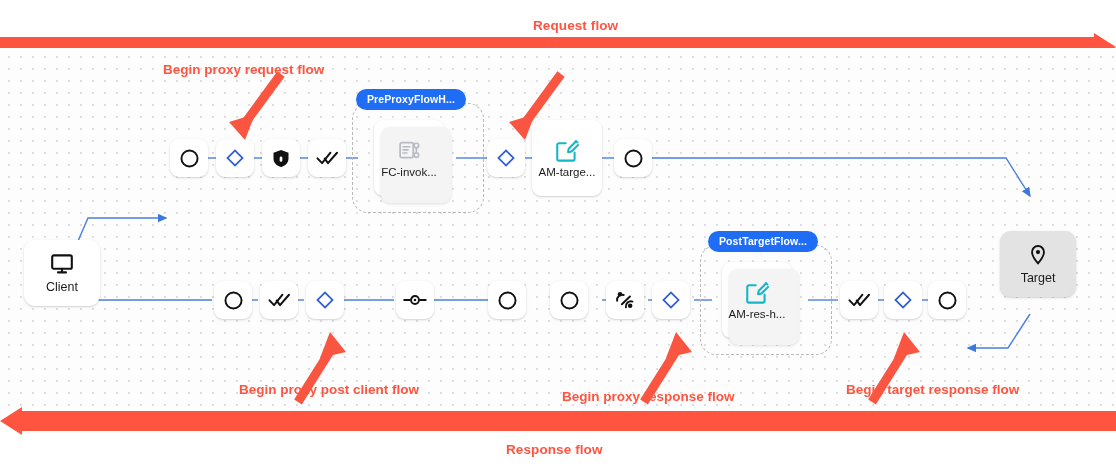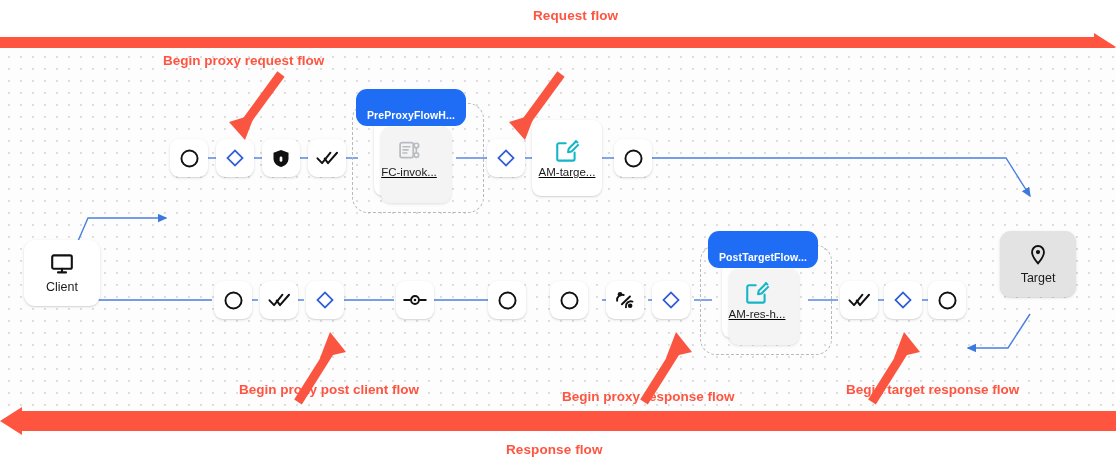--- a/index.html
+++ b/index.html
@@ -69,21 +69,20 @@
     width: 76px; height: 66px;
     border-radius: 11px;
     gap: 5px;
   }
   .node.endpoint.gray { background:#e3e3e3; }
   .node.policy {
     width: 70px; height: 76px;
     border-radius: 9px;
     gap: 4px;
     z-index: 3;
-    text-decoration: underline;
   }
   .node.policy .stackshadow {
     position:absolute; left:7px; top:7px;
     width:70px; height:76px;
     background:#f4f4f4; border-radius:9px;
     z-index:-1;
     box-shadow: 0 1px 3px rgba(0,0,0,.12);
   }
   .nlabel { font-size: 11.5px; color:#1b1b1b; line-height:1; }
   .nlabel.endpoint-label { font-size: 12.5px; }
@@ -95,42 +94,42 @@
     border-radius: 16px;
     background: transparent;
   }
   .flowgroup-chip {
     position: absolute;
     background: #1f6df5;
     color: #fff;
     font-size: 10.5px;
     font-weight: bold;
     border-radius: 11px;
-    padding: 20px 11px 5px 11px;
+    padding: 4px 11px 5px 11px;
     white-space: nowrap;
     z-index: 6;
     letter-spacing:.1px;
   }
 
   
   .anno {
     position: absolute;
     color: #ff5440;
     font-weight: bold;
     font-size: 13.5px;
     white-space: nowrap;
   }
   svg.arrow { position:absolute; overflow:visible; }
 </style>
 </head>
 <body>
 
 <div id="root">
 
-  <div class="flowbar-label" style="left:513px; top:8px;padding-left:20px;">Request flow</div>
+  <div class="flowbar-label" style="left:513px; top:18px;padding-left:20px;">Request flow</div>
   <div class="flowbar" style="left:0px; top:37px; width:1116px;">
     <div class="shaft" style="left:0; width:1094px;"></div>
     <div class="head head-right" style="left:1094px;"></div>
   </div>
 
   <div id="canvas">
 
     <svg class="wires">
       <defs>
         <marker id="ah" markerWidth="7" markerHeight="7" refX="6" refY="3.1" orient="auto">
@@ -343,21 +342,21 @@
       <path d="M10,84 L44,30" stroke="#fa5541" stroke-width="9" stroke-linecap="butt"></path>
       <path d="M42,14 L58,34 L32,40 z" fill="#fa5541"></path>
     </svg>
     <svg class="arrow" style="left:862px; top:270px; width:70px; height:88px;">
       <path d="M10,84 L44,30" stroke="#fa5541" stroke-width="9" stroke-linecap="butt"></path>
       <path d="M42,14 L58,34 L32,40 z" fill="#fa5541"></path>
     </svg>
 
   </div>
 
-  <div class="anno" style="left:163px; top:53px;">Begin proxy request flow</div>
+  <div class="anno" style="left:163px; top:62px;">Begin proxy request flow</div>
   <div class="anno" style="left:199px; top:382px;padding-left:40px;">Begin proxy post client flow</div>
   <div class="anno" style="left:562px; top:382px;margin-top:7px;">Begin proxy response flow</div>
   <div class="anno" style="left:846px; top:382px;">Begin target response flow</div>
 
   <div class="flowbar" style="left:0px; top:411px; width:1116px;">
     <div class="shaft" style="left:22px; width:1094px;"></div>
     <div class="head head-left" style="left:0px;"></div>
   </div>
   <div class="flowbar-label" style="left:506px; top:442px;text-align:right;">Response flow</div>
 

